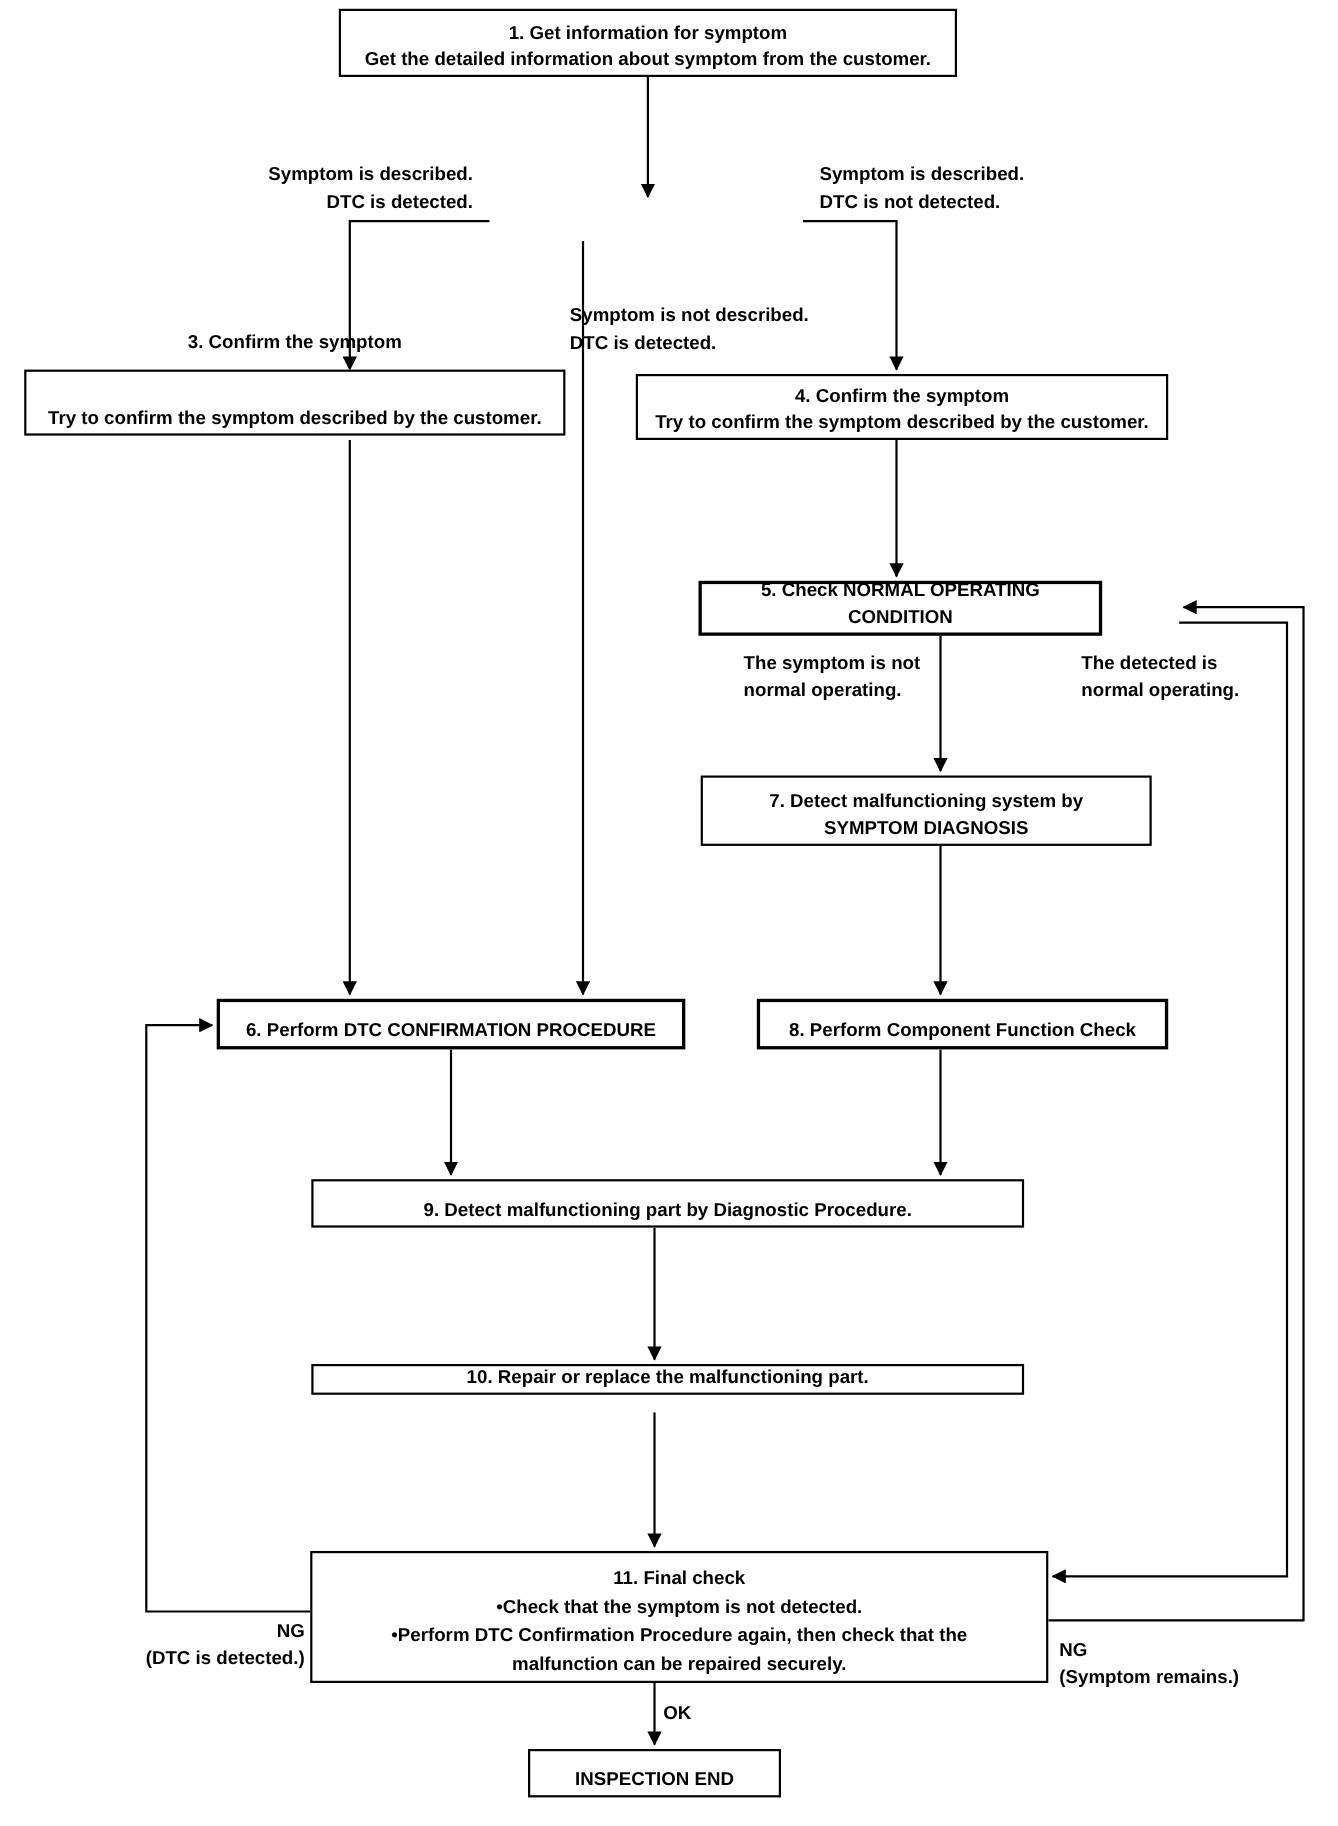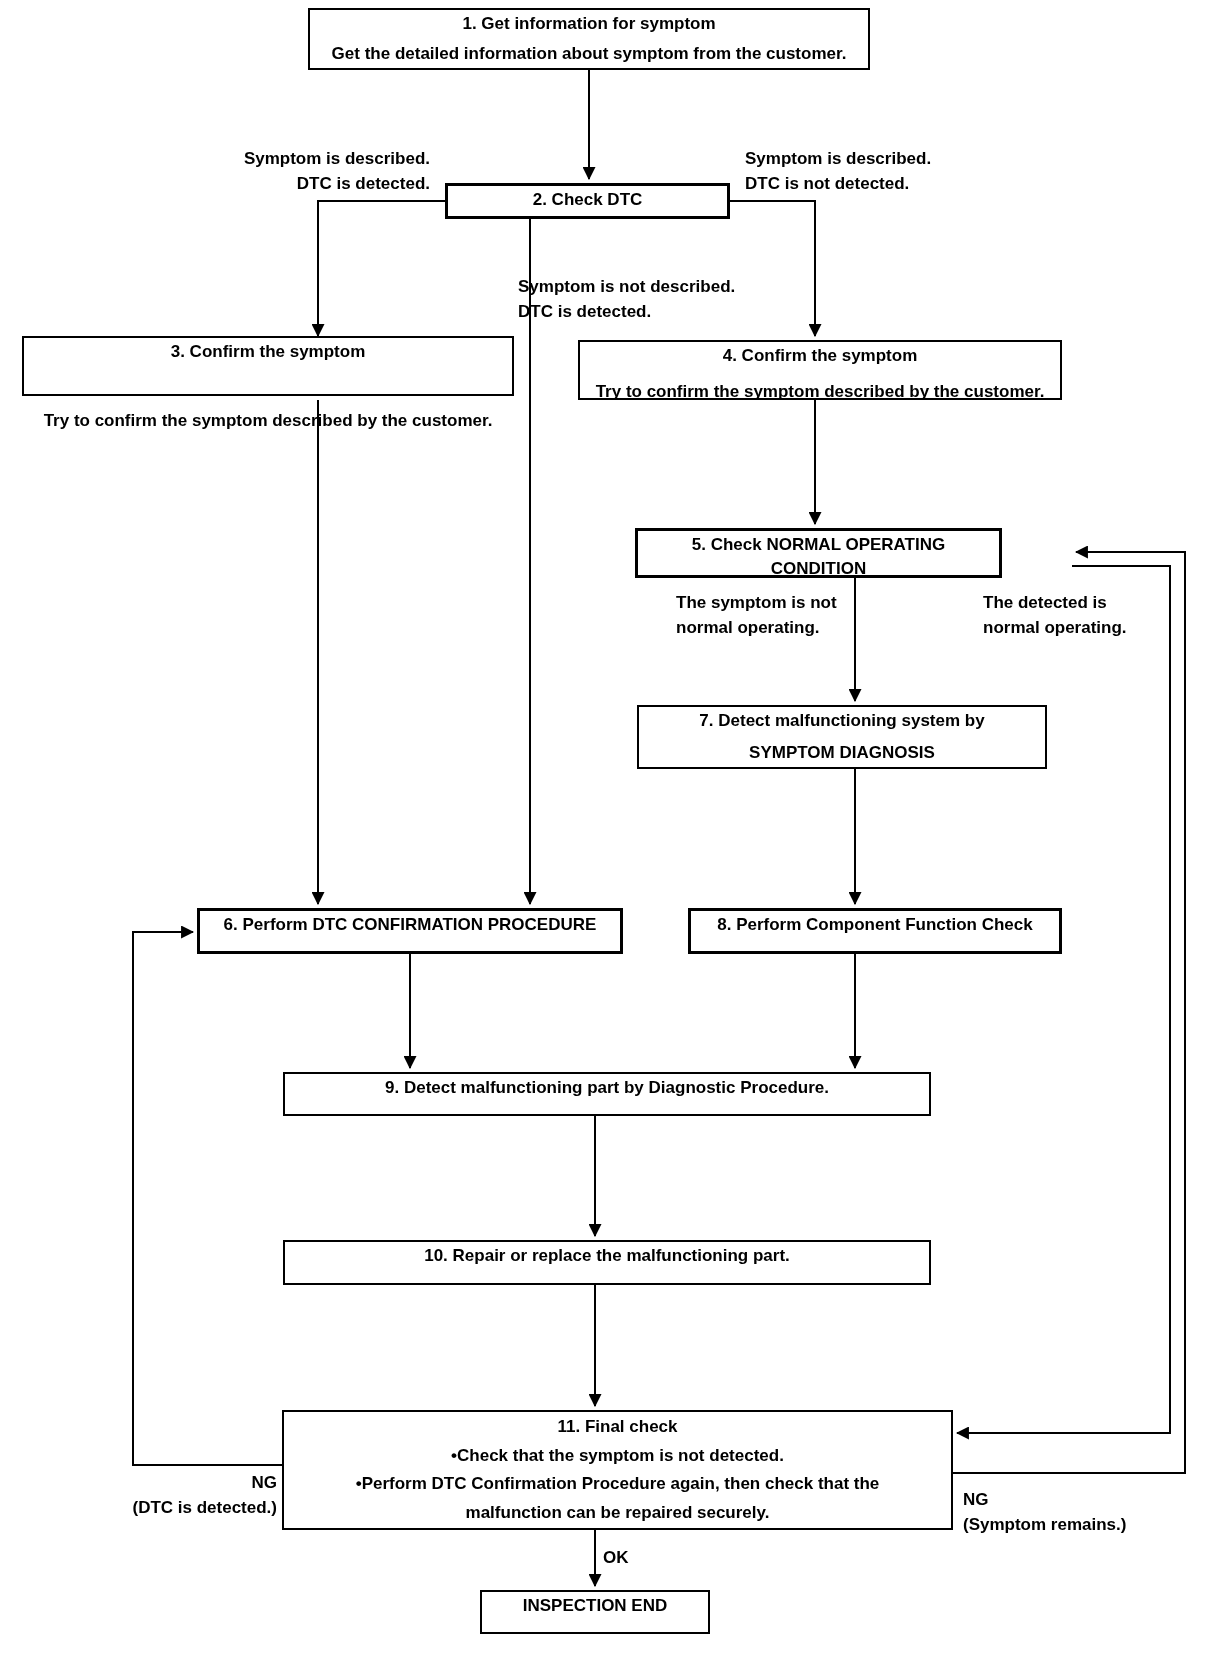--- a/index.html
+++ b/index.html
@@ -13,21 +13,21 @@
     overflow: hidden;
   }
   svg.edges { position: absolute; left: 0; top: 0; }
   .node {
     position: absolute;
     box-sizing: border-box;
     background: #ffffff;
     border: 2px solid #000000;
     display: flex;
     flex-direction: column;
-    justify-content: space-between;
+    justify-content: flex-end;
     align-items: center;
     text-align: center;
     font-size: 17px;
     font-weight: bold;
     line-height: 24px;
     padding: 2px 4px;
   }
   .node.thick { border-width: 3px; }
   .elabel {
     position: absolute;
@@ -67,30 +67,27 @@
       <path d="M1072,566 H1170 V1433 H957" marker-end="url(#arrow)"></path>
       <path d="M953,1473 H1185 V552 H1076" marker-end="url(#arrow)"></path>
     </g>
   </svg>
 
   <div class="node" style="left:308px; top:8px; width:562px; height:62px;">
     <div>1. Get information for symptom</div>
     <div>Get the detailed information about symptom from the customer.</div>
   </div>
 
-  <div class="node thick" style="left:445px; top:183px; width:285px; height:36px;">
-    <div>2. Check DTC</div>
-  </div>
 
   <div class="node" style="left:22px; top:336px; width:492px; height:60px;gap:45px;">
     <div>3. Confirm the symptom</div>
     <div>Try to confirm the symptom described by the customer.</div>
   </div>
 
-  <div class="node" style="left:578px; top:340px; width:484px; height:60px;gap:12px;">
+  <div class="node" style="left:578px; top:340px; width:484px; height:60px;">
     <div>4. Confirm the symptom</div>
     <div>Try to confirm the symptom described by the customer.</div>
   </div>
 
   <div class="node thick" style="left:635px; top:528px; width:367px; height:50px;">
     <div>5. Check NORMAL OPERATING CONDITION</div>
   </div>
 
   <div class="node" style="left:637px; top:705px; width:410px; height:64px;">
     <div>7. Detect malfunctioning system by</div>
@@ -102,21 +99,21 @@
   </div>
 
   <div class="node thick" style="left:688px; top:908px; width:374px; height:46px;">
     <div>8. Perform Component Function Check</div>
   </div>
 
   <div class="node" style="left:283px; top:1072px; width:648px; height:44px;">
     <div>9. Detect malfunctioning part by Diagnostic Procedure.</div>
   </div>
 
-  <div class="node" style="left:283px; top:1240px; width:648px; height:45px;">
+  <div class="node" style="left:283px; top:1240px; width:648px; height:28px;">
     <div>10. Repair or replace the malfunctioning part.</div>
   </div>
 
   <div class="node" style="left:282px; top:1410px; width:671px; height:120px; line-height:26px;">
     <div>11. Final check</div>
     <div>•Check that the symptom is not detected.</div>
     <div>•Perform DTC Confirmation Procedure again, then check that the</div>
     <div>malfunction can be repaired securely.</div>
   </div>
 

